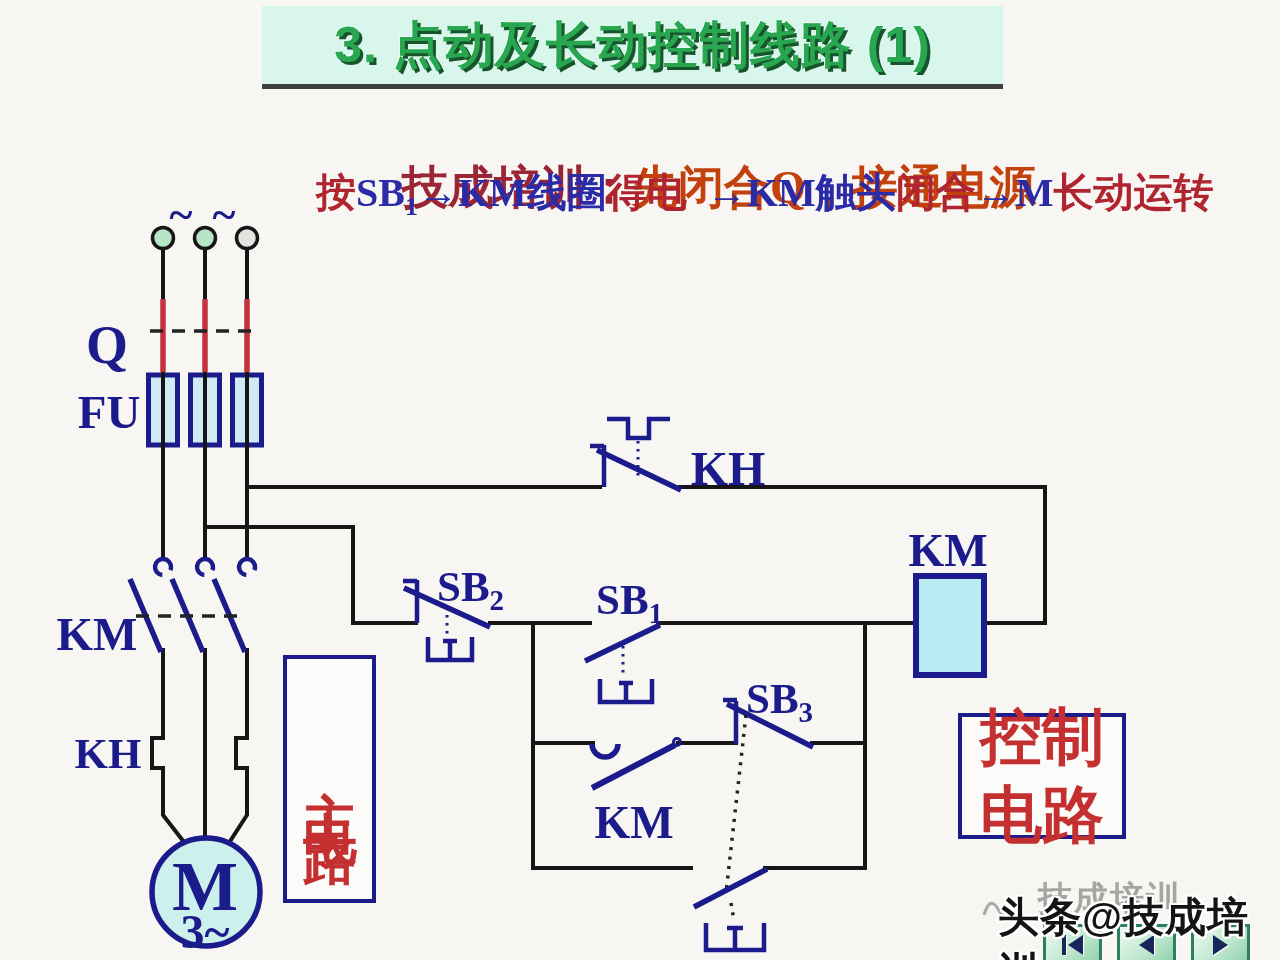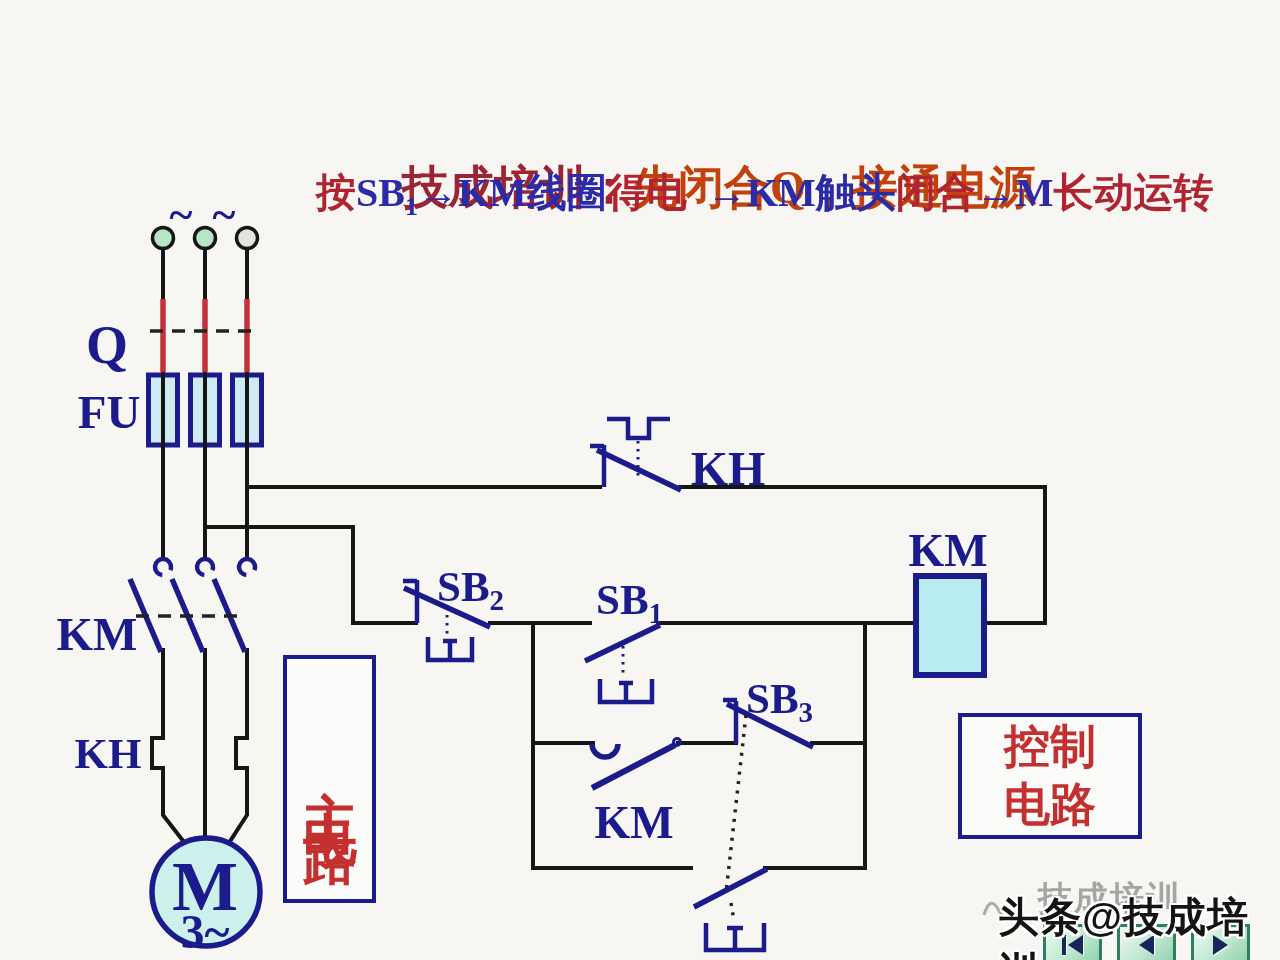--- a/index.html
+++ b/index.html
@@ -19,22 +19,22 @@
   #principle-heading .stm{color:#c2410c;}
   #principle-lines{position:absolute;left:316px;top:160px;width:900px;}
   .p-line{height:65px;line-height:65px;font-size:40px;font-weight:bold;white-space:pre;}
   .c-red{color:#b02430;} .c-blue{color:#2b2ba8;} .c-green{color:#1e9e38;}
   .p-line sub{font-size:26px;line-height:0;}
   
   .dbox{position:absolute;border:4px solid #1b1b8c;background:rgba(255,255,255,.55);
         color:#c43030;font-weight:bold;display:flex;align-items:center;justify-content:center;}
   #main-circuit-box{left:283px;top:655px;width:85px;height:240px;}
   #main-circuit-box .v{writing-mode:vertical-rl;text-orientation:upright;font-size:54px;letter-spacing:22px;}
-  #control-circuit-box{left:958px;top:713px;width:128px;height:118px;font-size:46px;
-        line-height:1.26;text-align:center;word-break:break-all;padding:0 24px;}
+  #control-circuit-box{left:958px;top:713px;width:128px;height:118px;font-size:62px;
+        line-height:1.26;text-align:center;word-break:break-all;padding:0 16px;}
   
   #wm-back{position:absolute;left:1038px;top:876px;font-family:"Liberation Sans",sans-serif;
     font-size:34px;font-weight:bold;color:#a5a5a2;letter-spacing:2px;}
   #wm-front{position:absolute;left:998px;top:890px;font-family:"Liberation Sans",sans-serif;
     font-size:41px;font-weight:bold;color:#141414;letter-spacing:1px;z-index:6;
     text-shadow:-2px -2px 0 #fff,2px -2px 0 #fff,-2px 2px 0 #fff,2px 2px 0 #fff,0 -2px 0 #fff,0 2px 0 #fff,-2px 0 0 #fff,2px 0 0 #fff;}
   
   #nav{position:absolute;left:1043px;top:924px;display:flex;gap:15px;z-index:5;}
   .nav-btn{width:53px;height:36px;border:3px solid #2e7e62;
     background:linear-gradient(135deg,#eefaf2 0%,#bfe8cf 55%,#8fd0ab 100%);
@@ -172,20 +172,23 @@
     </text>
     <text class="slabel" x="746" y="713" font-size="43">
       <tspan>SB</tspan><tspan dy="9" font-size="29">3</tspan>
     </text>
     <text class="slabel" x="948" y="566" font-size="46" text-anchor="middle">KM</text>
     <text class="slabel" x="634" y="838" font-size="46" text-anchor="middle">KM</text>
 
     <path d="M984 915 q6 -20 14 -6 q5 12 13 -6" stroke="#aaaaa7" stroke-width="3" fill="none"></path>
   </svg>
 
+  <div id="title-bar">
+    <span class="t">3. 点动及长动控制线路 (1)</span>
+  </div>
 
   <div id="principle-heading">
     <span class="lab">技成培训：</span><span class="stm">先闭合Q，接通电源</span>
   </div>
   <div id="principle-lines">
       <div class="p-line"><span class="c-red">按</span><span class="c-blue">SB</span><sub class="c-blue">1</sub><span class="c-blue">→KM线圈</span><span class="c-red">得电</span><span class="c-blue">  →KM触头</span><span class="c-red">闭合</span><span class="c-blue">→M</span><span class="c-red">长动运转</span></div>
     </div>
 
   <div class="dbox" id="main-circuit-box">
     <span class="v">主电路</span>

